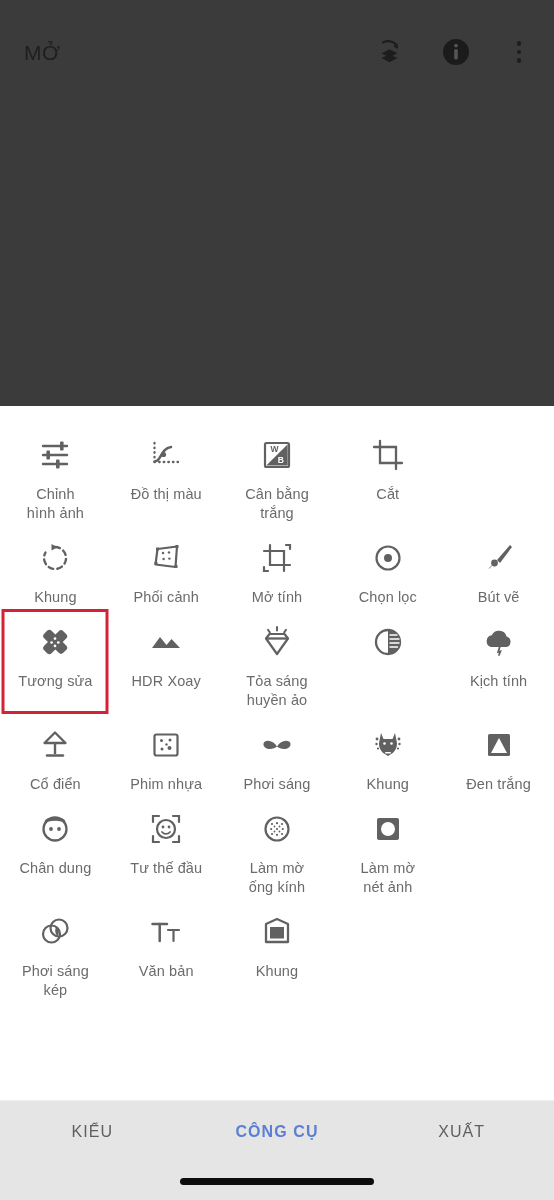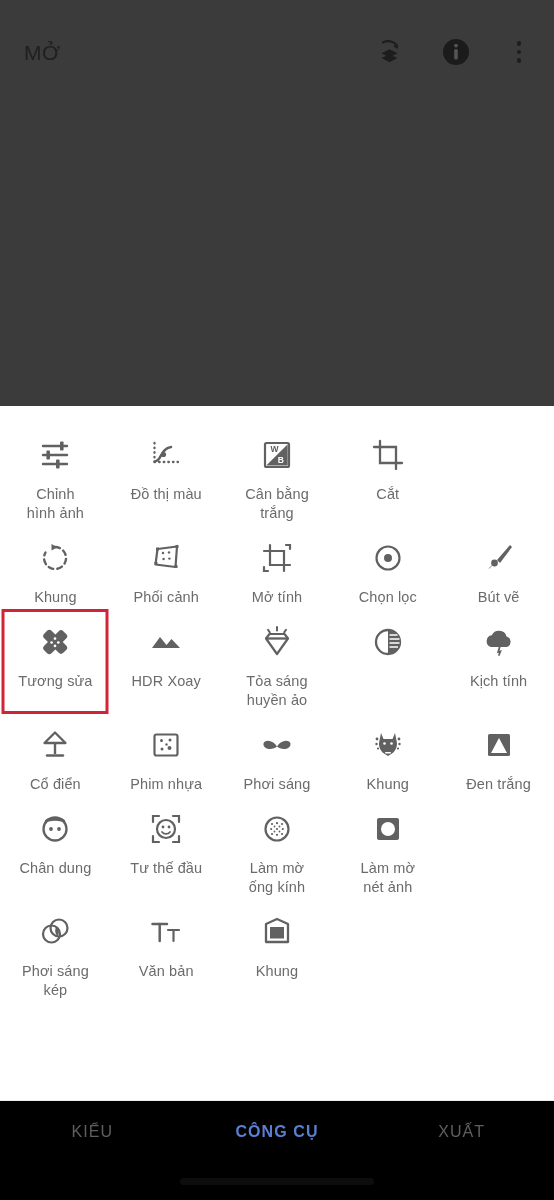--- a/index.html
+++ b/index.html
@@ -111,21 +111,21 @@
     height: 99px;
     border: 3px solid #d32336;
     pointer-events: none;
   }
 
   
   .tabbar {
     position: absolute;
     left: 0; right: 0; bottom: 0;
     height: 100px;
-    background: #000000;
+    background: #e5e5e5;
     border-top: 1px solid #eeeeee;
     display: flex;
     align-items: flex-start;
     padding-top: 22px;
     z-index: 5;
   }
   .tab {
     flex: 1 1 0;
     text-align: center;
     font-size: 16px;

